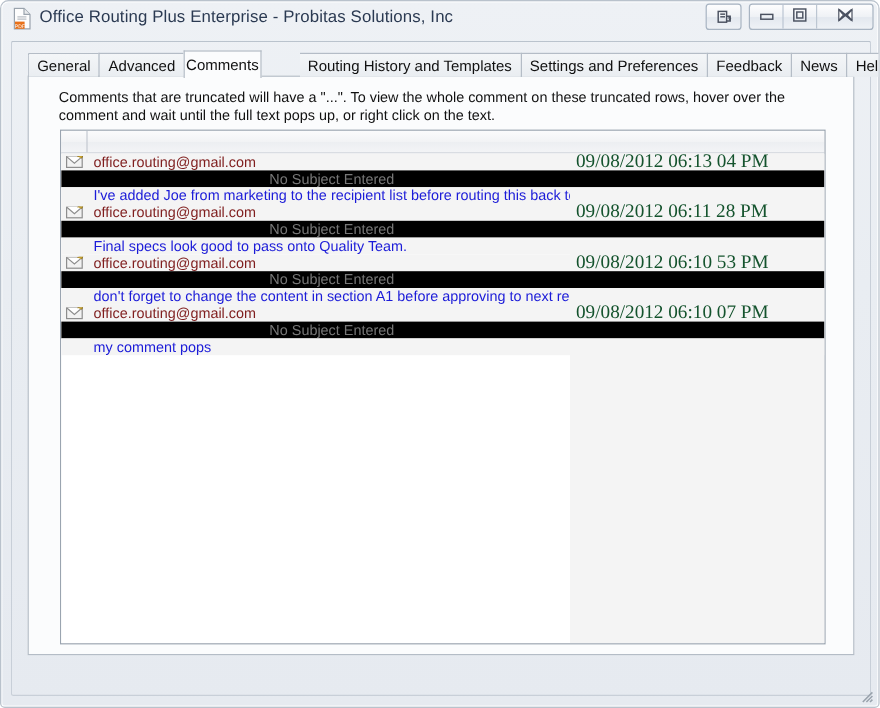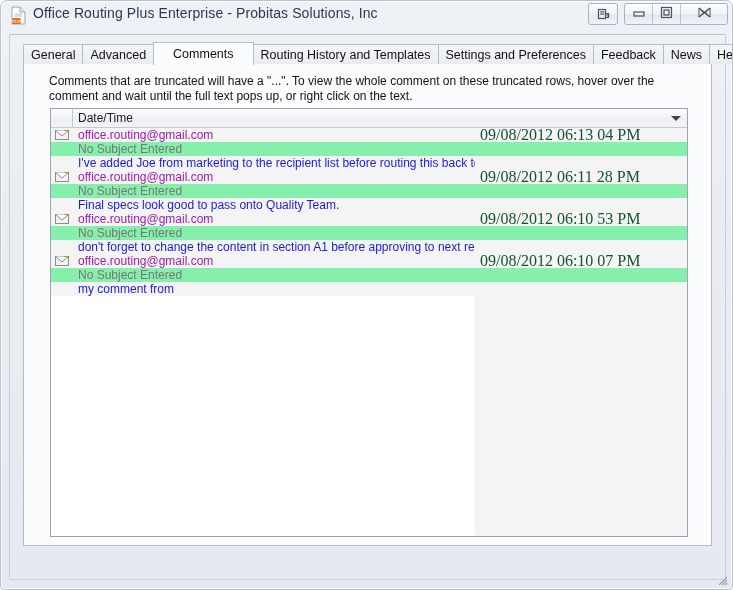--- a/index.html
+++ b/index.html
@@ -106,23 +106,23 @@
   .tab.last { border-right: 1px solid #b4bcc6; }
   .tab.active {
     height: 23px;
     line-height: 22px;
     margin-bottom: -1px;
     background: #fbfcfd;
     border-right: 1px solid #b4bcc6;
     border-left: 1px solid #b4bcc6;
     position: relative;
     z-index: 4;
-    padding: 0 19px;
-  }
-  .tab.after-active { border-left: none; }
+    padding: 0 1px;
+  }
+  .tab.after-active { border-left: none; margin-left: 32px; }
 
   
   .tabpanel {
     position: absolute;
     left: 22px; top: 62px;
     width: 689px;
     height: 483px;
     box-sizing: border-box;
     background: #fbfcfd;
     border: 1px solid #b4bcc6;
@@ -195,21 +195,21 @@
 
   .entry { position: relative; }
   .line {
     position: relative;
     height: 14px;
     box-sizing: border-box;
     display: flex;
     align-items: center;
   }
   .line.shaded { background: #f4f4f4; }
-  .line.plain  { background: #86efac; }
+  .line.plain  { background: #000000; text-align: center; }
 
   .cell-icon {
     width: 22px;
     flex: 0 0 22px;
     display: flex;
     align-items: center;
     justify-content: center;
   }
   .cell-from {
     width: 402px;
@@ -222,21 +222,21 @@
   }
   .cell-date {
     flex: 1;
     padding-left: 5px;
     box-sizing: border-box;
     white-space: nowrap;
     font-size: 16px;
     color: #14532d;
     font-family: Liberation Serif, serif;
   }
-  .from-email { color: #a21caf; }
+  .from-email { color: #7f1d1d; }
   .subject { color: #777777; }
   .comment {
     color: #1b1bd8;
     padding-left: 27px;
     box-sizing: border-box;
     white-space: nowrap;
     overflow: hidden;
     font-size: 12px;
     width: 424px;
     flex: 0 0 424px;
@@ -344,24 +344,20 @@
   </div>
 
   <div class="tabpanel">
 
     <div class="helptext">Comments that are truncated will have a "...".  To view the whole comment on these truncated rows, hover over the comment and wait until the full text pops up, or right click on the text.</div>
 
     <div class="grid">
 
       <div class="grid-head">
         <div class="hcell icon-col"></div>
-        <div class="hcell date-col">
-          <span>Date/Time</span>
-          <span class="sort-arrow"></span>
-        </div>
       </div>
 
       <div class="grid-body">
         <div class="body-right-fill"></div>
 
         <div class="rows">
 
           <div class="entry">
             <div class="line shaded">
               <span class="cell-icon">
@@ -442,21 +438,21 @@
               </span>
               <span class="cell-from from-email">office.routing@gmail.com</span>
               <span class="cell-date">09/08/2012 06:10 07 PM</span>
             </div>
             <div class="line plain">
               <span class="cell-icon"></span>
               <span class="cell-from subject">No Subject Entered</span>
               <span class="cell-date"></span>
             </div>
             <div class="line shaded">
-              <span class="comment">my comment from</span>
+              <span class="comment">my comment pops</span>
               <span class="comment-rest"></span>
             </div>
           </div>
 
         </div>
       </div>
     </div>
   </div>
 
   <span class="resize-grip">

